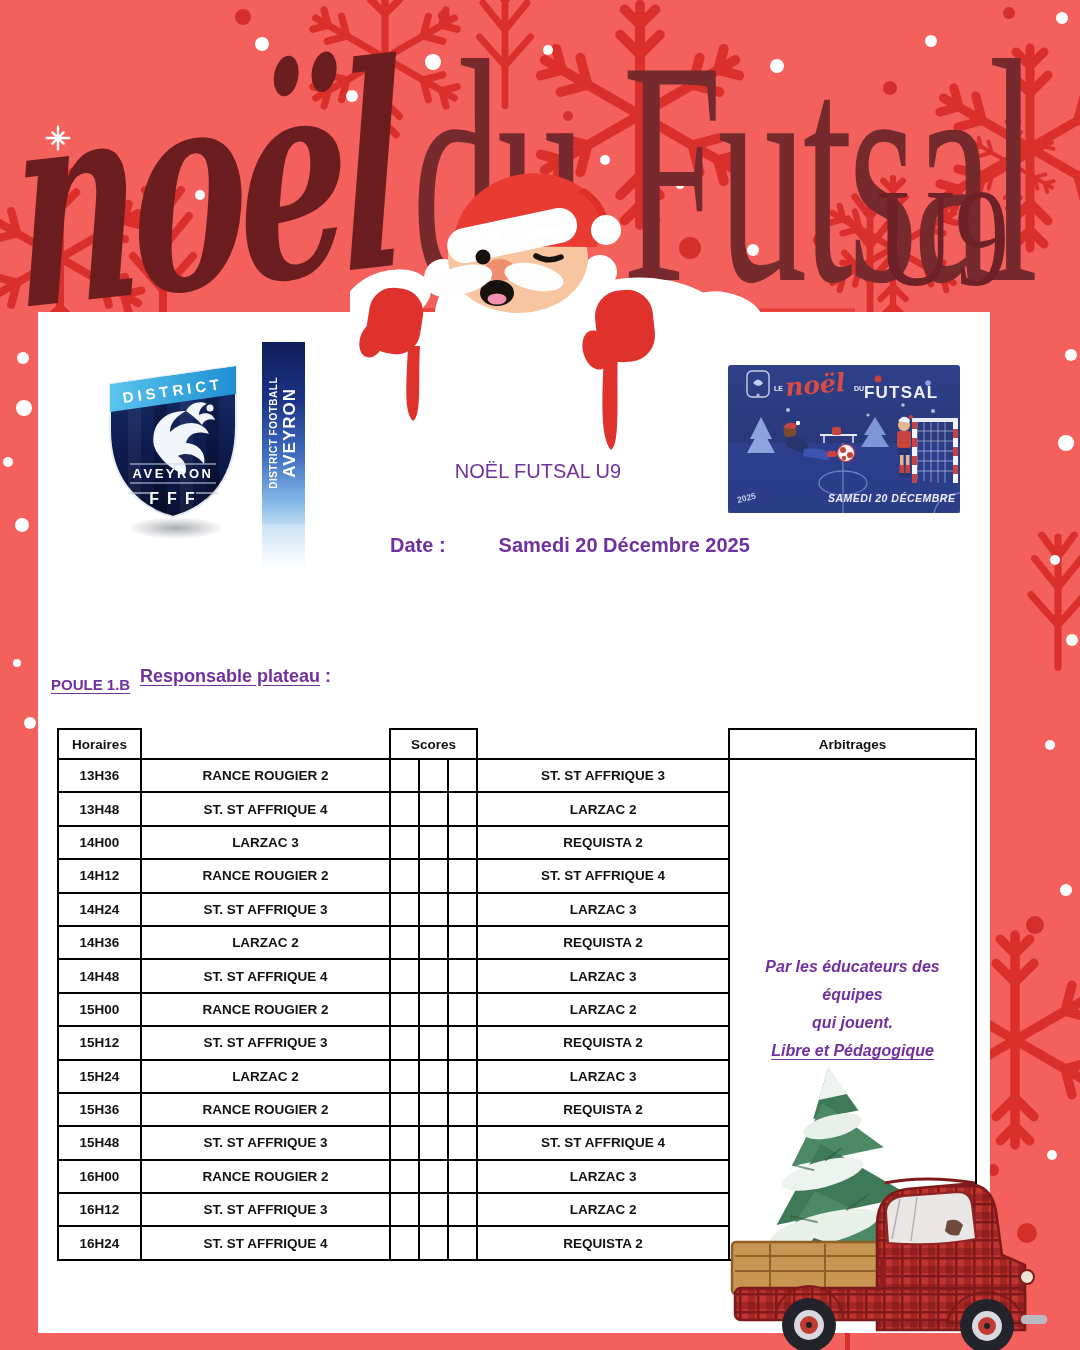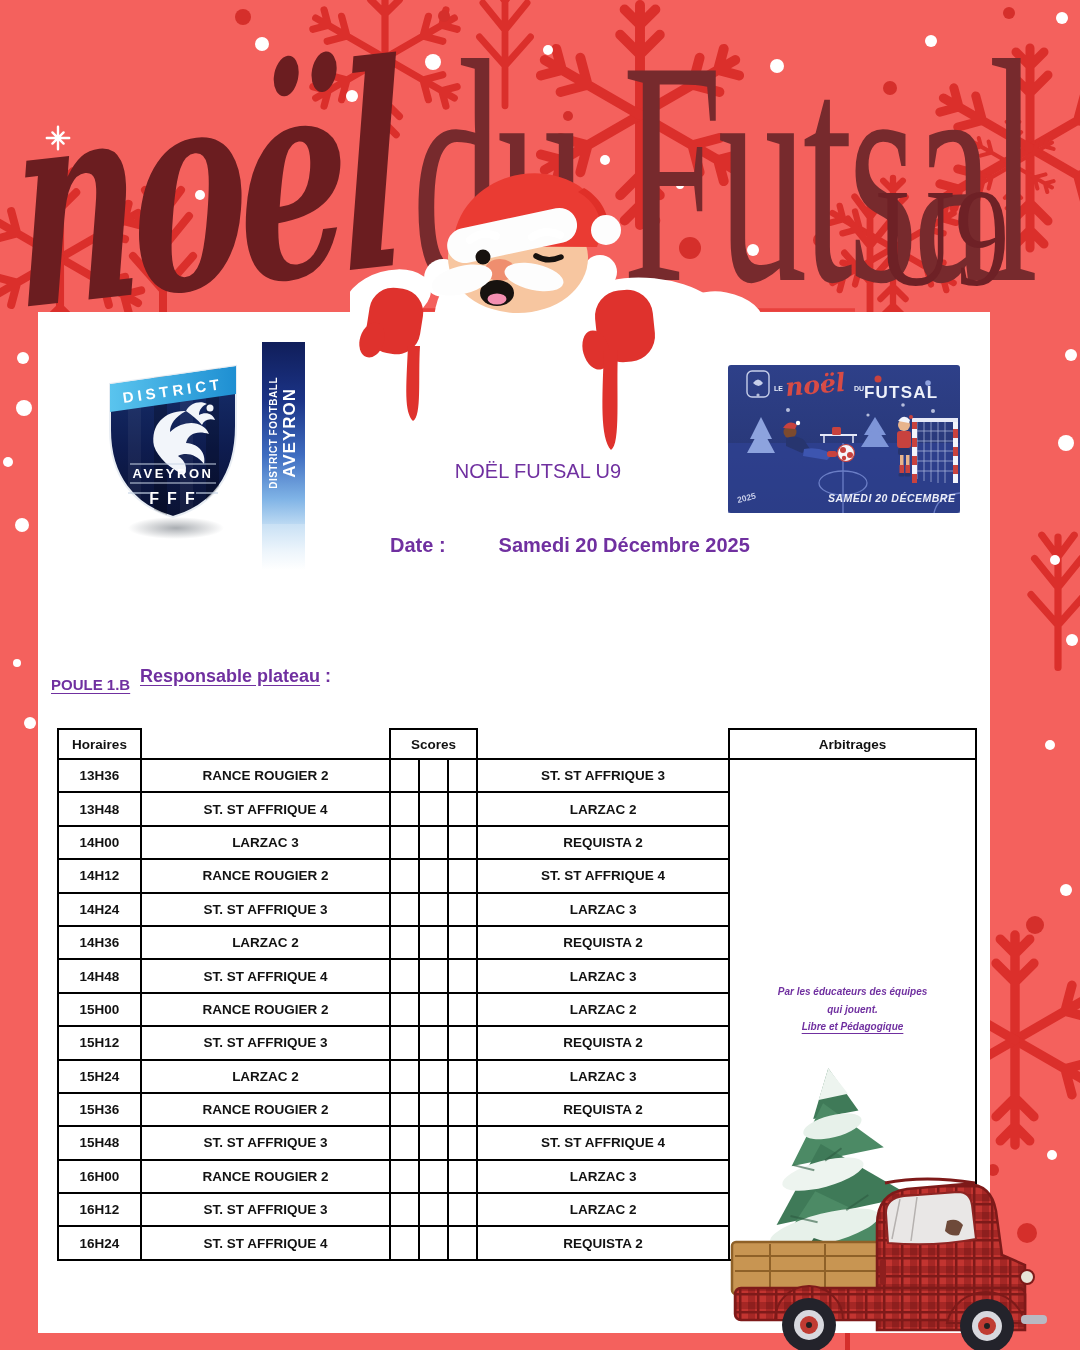--- a/index.html
+++ b/index.html
@@ -32,21 +32,21 @@
   .resp{position:absolute;left:102px;top:354px;font-size:18px;font-weight:bold;color:#7030A0;}
   .resp .u{text-decoration:underline;text-underline-offset:3px;}
 
   
   .sched{position:absolute;left:19px;top:416px;border-collapse:collapse;table-layout:fixed;width:918px;}
   .sched th,.sched td{padding:0;font-size:13.5px;font-weight:bold;color:#121212;text-align:center;vertical-align:middle;}
   .sched .box{border:2.5px solid #000;height:18px;}
   .sched .ghost{border:none;height:30px;background:transparent;}
   .sched tbody td{border:2.5px solid #000;height:33.4px;}
   .sched .h-arb{margin-top:45px;}
-  .arb-note{width:230px;margin:0 auto;font-size:10px;font-weight:bold;font-style:italic;
+  .arb-note{width:230px;margin:0 auto;font-size:16px;font-weight:bold;font-style:italic;
     color:#7030A0;line-height:1.75;text-align:center;}
   .arb-note .u{text-decoration:underline;text-underline-offset:3px;}
 
   .footer-line{position:absolute;left:310px;top:983px;font-size:19px;font-weight:bold;
     font-style:italic;color:#111;}
   .footer-line .u{text-decoration:underline;text-underline-offset:4px;}
 
   
   .fffbar{position:absolute;left:224px;top:30px;width:43px;height:182px;
     background:linear-gradient(180deg,#101E5A 0%,#1B3386 32%,#3E6CC0 62%,#7FB3E6 86%,#BBD9F2 100%);

